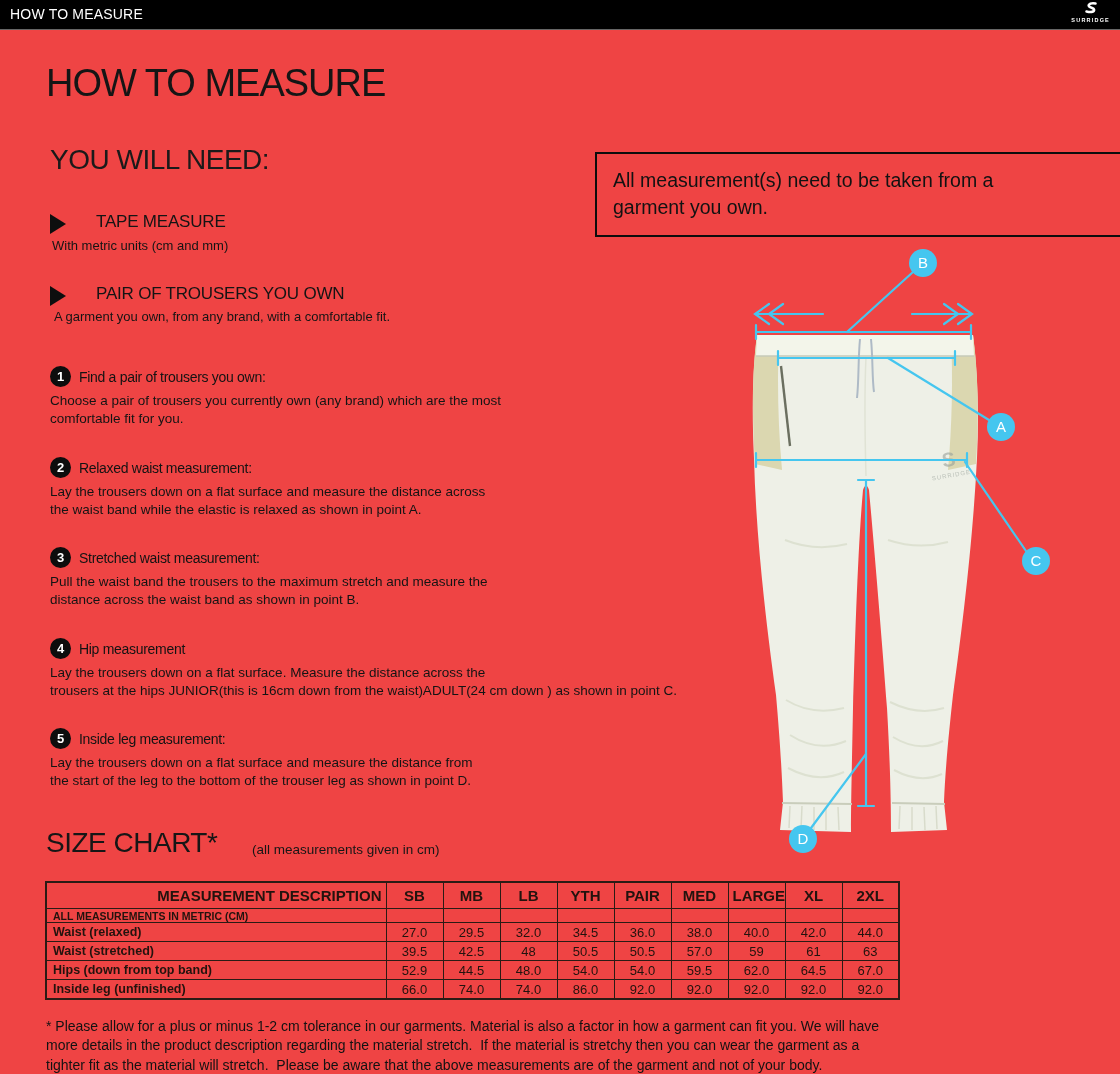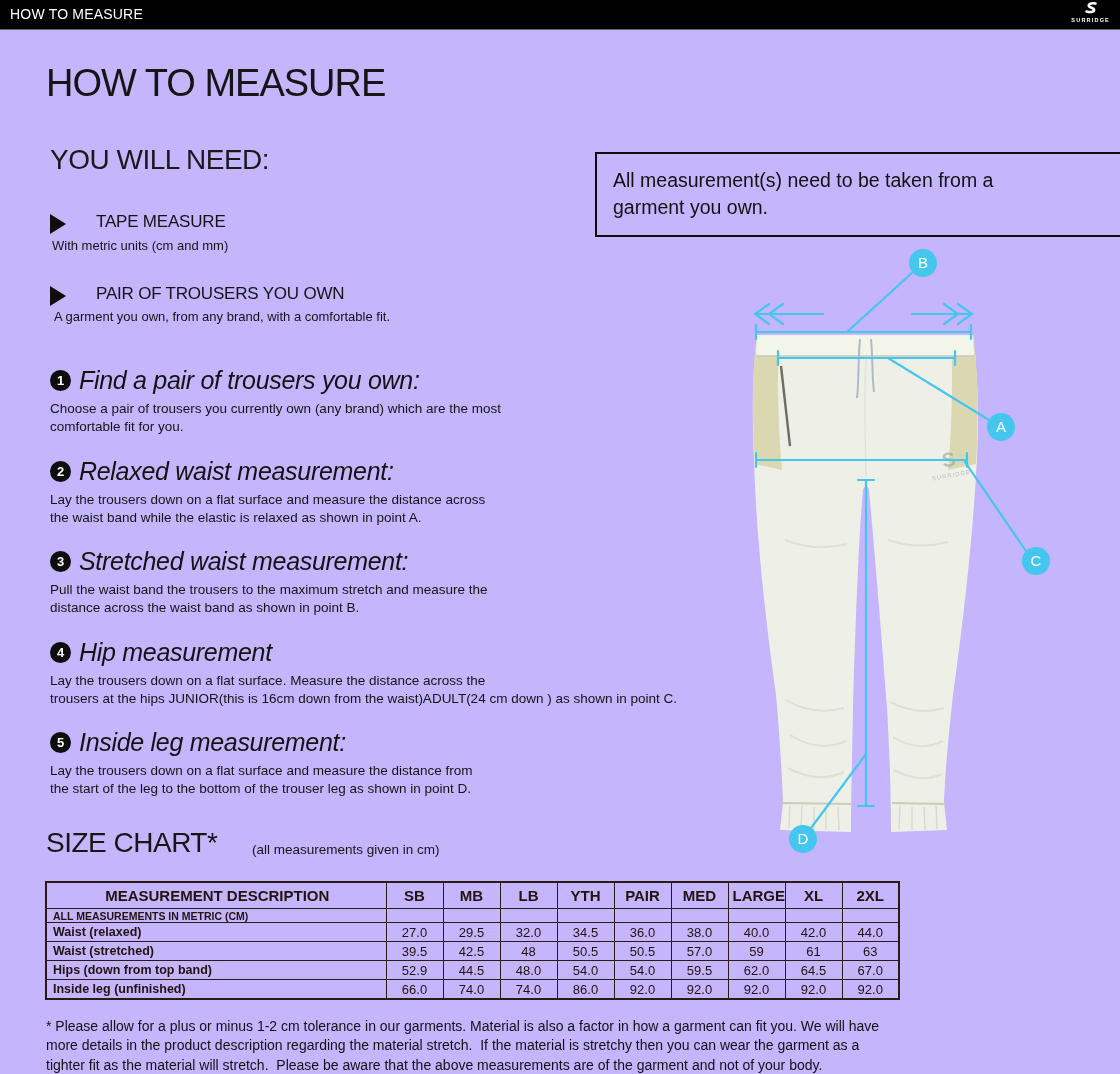--- a/index.html
+++ b/index.html
@@ -1,16 +1,16 @@
 <!DOCTYPE html>
 <html><head>
 <meta charset="utf-8">
 <style>
   html,body{margin:0;padding:0;background:#fff;}
-  .page{position:relative;width:1120px;height:1074px;background:#c4b5fd;overflow:hidden;
+  .page{position:relative;width:1120px;height:1074px;background:#ef4444;overflow:hidden;
         font-family:"Liberation Sans",sans-serif;color:#111;}
 
   
   .topbar{position:absolute;left:0;top:0;width:1120px;height:29px;background:#000;
           border-bottom:1px solid #666;}
   .topbar-title{position:absolute;left:10px;top:6px;color:#fff;font-size:14px;
           letter-spacing:.2px;font-weight:400;}
   .brand{position:absolute;right:10px;top:1px;display:flex;flex-direction:column;
          align-items:center;color:#fff;}
   .brand-word{font-size:5.5px;font-weight:bold;letter-spacing:1.2px;margin-top:-1px;}
@@ -21,37 +21,37 @@
 
   .tri{position:absolute;width:0;height:0;border-top:10px solid transparent;
        border-bottom:10px solid transparent;border-left:16px solid #0e0e0e;}
   .need-title{position:absolute;font-size:17px;color:#141414;letter-spacing:-.2px;margin-left:18px;}
   .need-sub{position:absolute;font-size:13px;color:#141414;}
 
   .step{position:absolute;left:50px;}
   .step-head{display:flex;align-items:center;gap:8px;}
   .num{width:21px;height:21px;border-radius:50%;background:#0d0d0d;color:#fff;
        font-size:13px;font-weight:bold;display:flex;align-items:center;justify-content:center;flex:0 0 21px;}
-  .step-title{font-size:25px;letter-spacing:-.3px;color:#131313;font-style:italic;}
+  .step-title{font-size:14px;letter-spacing:-.3px;color:#131313;}
   .step-body{margin:5px 0 0 0;font-size:13.5px;line-height:1.33;color:#141414;white-space:pre-wrap;width:690px;}
 
   .notebox{position:absolute;left:595px;top:152px;width:559px;border:2px solid #0d0d0d;
            padding:13px 16px 14px 16px;font-size:19.5px;line-height:1.38;color:#121212;
            white-space:pre-wrap;box-sizing:border-box;}
 
   .sizechart-head{position:absolute;left:46px;top:827px;font-size:28px;letter-spacing:-.5px;color:#161616;}
   .sizechart-sub{position:absolute;left:252px;top:842px;font-size:13.5px;color:#161616;}
 
   
   .tablewrap{position:absolute;left:45px;top:881px;}
   table.size{border-collapse:collapse;table-layout:fixed;width:853px;color:#23130e;}
   table.size td,table.size th{border:1.6px solid #2b1b15;padding:0 4px;overflow:hidden;white-space:nowrap;}
   table.size{border:2.5px solid #2b1b15;}
   tr.hdr th{height:25px;font-size:15px;font-weight:bold;text-align:center;}
-  tr.hdr th.desc{text-align:center;padding-left:6px;}
+  tr.hdr th.desc{text-align:right;padding-left:6px;}
   tr.metric td{height:13px;font-size:10.5px;font-weight:bold;padding-left:6px;margin-left:20px;}
   tr.data td{height:18px;font-size:13px;text-align:center;}
   tr.data td.lbl{text-align:left;font-weight:600;font-size:12.5px;padding-left:6px;}
   tr.data td.b{font-weight:normal;}
   col.cdesc{width:340px;} col.csz{width:57px;}
 
   .footnote{position:absolute;left:46px;top:1017px;width:1050px;font-size:14px;
             line-height:1.38;color:#121212;white-space:pre-wrap;}
 
   

